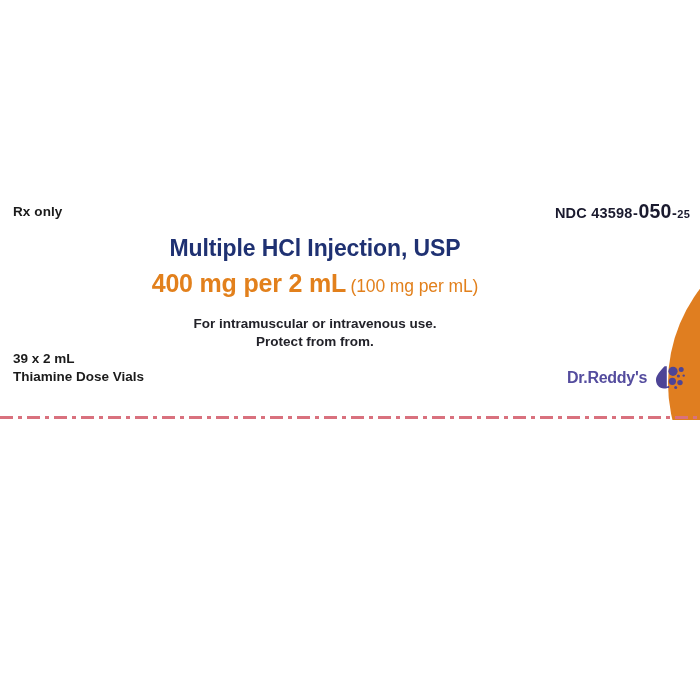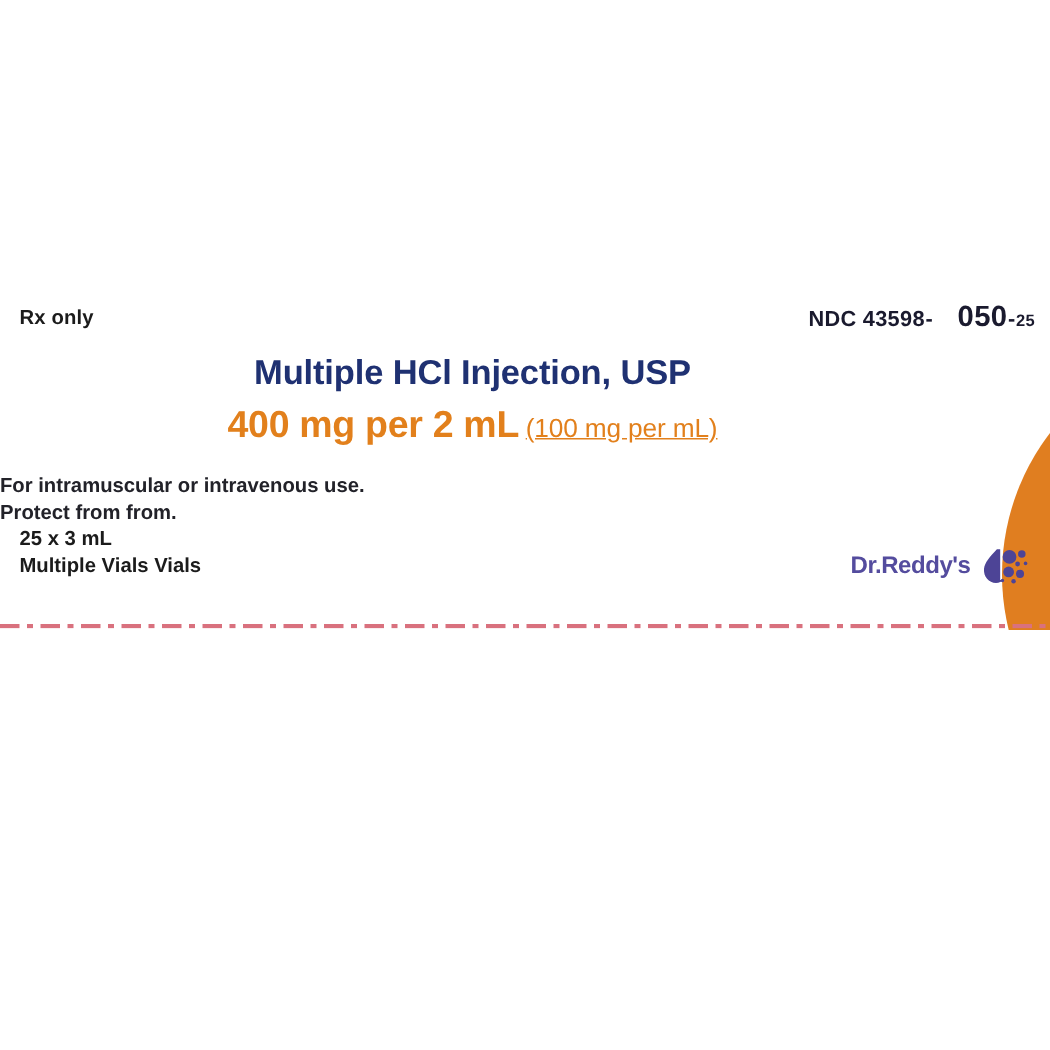--- a/index.html
+++ b/index.html
@@ -69,21 +69,20 @@
     font-size: 14.5px;
     letter-spacing: 0.2px;
   }
   .ndc-sep {
     font-size: 14.5px;
     padding: 0 0.5px;
   }
   .ndc-mid {
     font-size: 19.5px;
     letter-spacing: 0.2px;
-    margin-left: 16px;
   }
   .ndc-suffix {
     font-size: 11px;
     letter-spacing: 0.2px;
   }
 
   
   .product-name {
     position: absolute;
     left: 0;
@@ -110,29 +109,29 @@
   }
   .strength-main {
     font-size: 25px;
     font-weight: bold;
     letter-spacing: -0.2px;
   }
   .strength-paren {
     font-size: 17.5px;
     font-weight: normal;
     letter-spacing: -0.1px;
-    text-decoration: underline;
   }
 
   
   .instructions {
     position: absolute;
     left: 0;
     top: 140px;
     width: 630px;
+    text-align: center;
     font-size: 13.5px;
     font-weight: bold;
     color: #222229;
     line-height: 1.35;
   }
   .instructions div {
     white-space: nowrap;
   }
 
   
@@ -206,22 +205,22 @@
       <span class="strength-main">400 mg per 2 mL</span>
       <span class="strength-paren">(100 mg per mL)</span>
     </div>
 
     <div class="instructions">
       <div>For intramuscular or intravenous use.</div>
       <div>Protect from from.</div>
     </div>
 
     <div class="pack-info">
-      <div>25 x 3 mL</div>
-      <div>Multiple Vials Vials</div>
+      <div>39 x 2 mL</div>
+      <div>Thiamine Dose Vials</div>
     </div>
 
     <div class="brand-logo">
       <span class="brand-wordmark">Dr.Reddy's</span>
       <span>
         <svg class="brand-mark" viewBox="0 0 34 26" xmlns="http://www.w3.org/2000/svg">
           <path d="M11.6 1.2 C7.0 6.2 3.4 10.0 3.0 14.3 C2.6 19.4 6.2 23.6 11.0 23.6 C13.1 23.6 14.8 22.9 16.1 21.7 L13.8 21.7 L13.8 1.2 Z" fill="#4D4496"></path>
           <circle cx="20.0" cy="6.3" r="4.6" fill="#4D4496"></circle>
           <circle cx="28.2" cy="4.4" r="2.5" fill="#4D4496"></circle>
           <circle cx="25.4" cy="11.0" r="1.6" fill="#4D4496"></circle>

